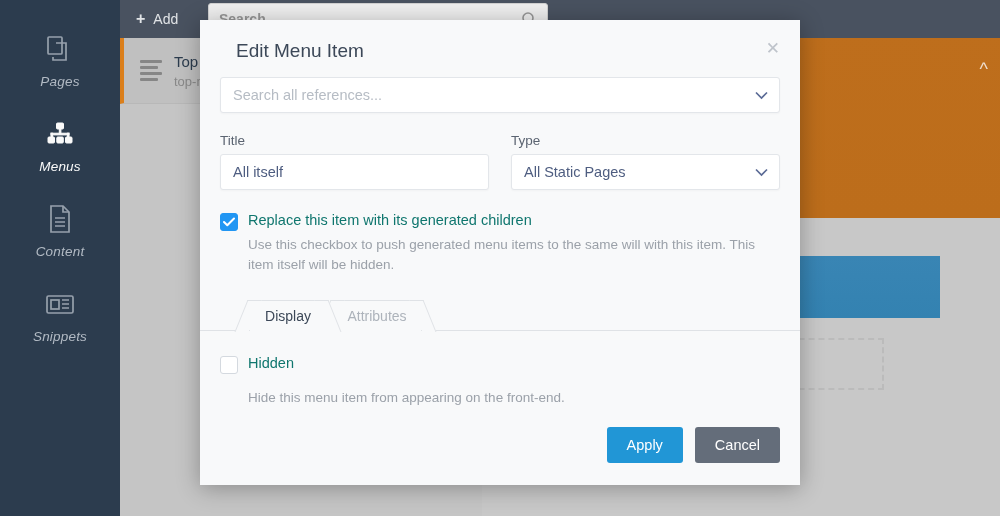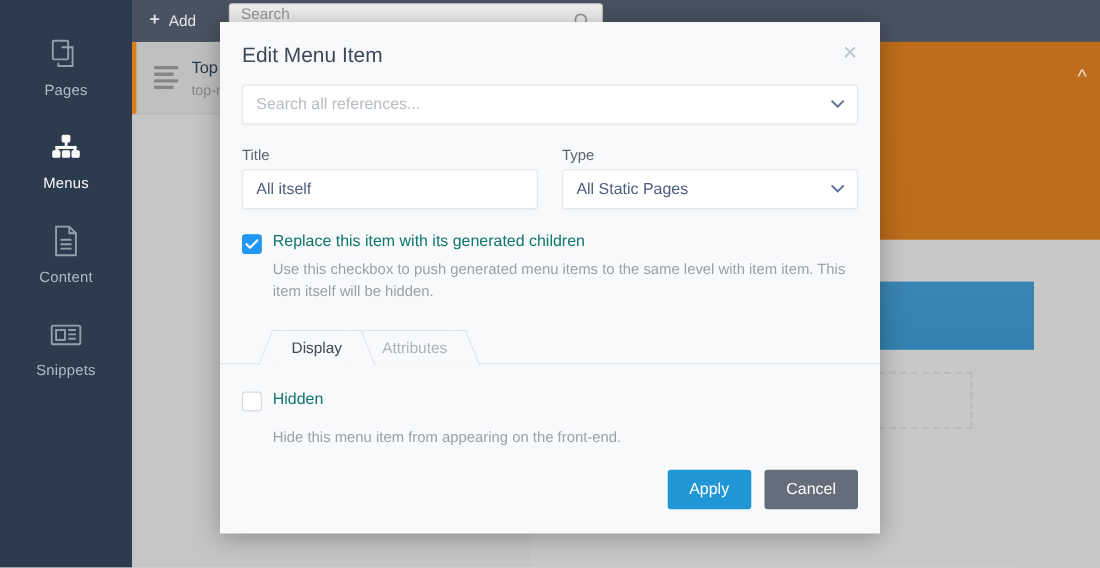--- a/index.html
+++ b/index.html
@@ -13,21 +13,21 @@
 
   
   .app-bg { position: absolute; inset: 0; display: flex; }
 
   
   .sidebar {
     width: 120px; height: 516px;
     background: #2d3e50;
     flex: 0 0 120px;
     padding-top: 18px;
-    display: flex; flex-direction: column; align-items: center;
+    display: flex; flex-direction: column; align-items: center; font-style: italic;
   }
   .nav-item {
     width: 120px; height: 85px;
     display: flex; flex-direction: column;
     align-items: center; justify-content: center;
     color: #9aa4b0;
     cursor: pointer;
   }
   .nav-item .nav-icon { width: 32px; height: 32px; display:block; }
   .nav-item .nav-icon svg { display:block; }
@@ -48,21 +48,21 @@
     color: #e6e9ec; font-size: 14px;
     padding: 0 16px; height: 38px;
     background: #4b5462;
     cursor: pointer;
   }
   .plus-ico { font-size: 16px; font-weight: bold; line-height: 1; }
   .search-wrap {
     position: absolute; left: 88px; top: 3px;
     width: 340px; height: 32px;
     background: #f4f4f4; border: 1px solid #d6d6d6; border-radius: 3px;
-    display: flex; padding: 0 10px;
+    display: flex; align-items: center; padding: 0 10px; font-weight: bold;
   }
   .search-wrap .ph { color: #9b9b9b; font-size: 14px; }
   .search-ico { position: absolute; right: 10px; top: 7px; color:#9b9b9b; }
 
   
   .list-panel {
     position: absolute; top: 38px; left: 0; width: 362px; bottom: 0;
     background: #c9c9c9;
   }
   .list-row {
@@ -122,21 +122,21 @@
   .modal {
     position: absolute;
     left: 200px; top: 20px;
     width: 600px; height: 465px;
     background: #f8f9fa;
     box-shadow: 0 3px 22px rgba(0,0,0,0.30);
     display: flex; flex-direction: column;
   }
   .modal-head {
     position: relative;
-    padding: 20px 26px 0 20px;
+    padding: 20px 26px 0 36px;
     height: 58px;
   }
   .modal-title { font-size: 19px; color: #3c4858; }
   .modal-close {
     position: absolute; right: 20px; top: 20px;
     font-size: 17px; color: #bfc4cb; cursor: pointer; line-height: 1;
   }
   .modal-body { padding: 0 20px; flex: 1 1 auto; position: relative; }
 
   .ref-field {
@@ -365,21 +365,21 @@
       </div>
 
       <div class="cbrow">
         <span class="cbox on">
           <svg width="12" height="10" viewBox="0 0 12 10" fill="none" stroke="#ffffff" stroke-width="2" stroke-linecap="round" stroke-linejoin="round">
             <path d="M1 5 L4.3 8.3 L11 1.5"></path>
           </svg>
         </span>
         <div class="cb-col">
           <span class="cb-main">Replace this item with its generated children</span>
-          <span class="cb-help">Use this checkbox to push generated menu items to the same level with item item. This item itself will be hidden.</span>
+          <span class="cb-help">Use this checkbox to push generated menu items to the same will with this item. This item itself will be hidden.</span>
         </div>
       </div>
 
       <div class="tabs-wrap">
         <div class="tabs-line"></div>
         <div class="tab tab-display">
           <i class="skew-l"></i>
           <i class="skew-r"></i>
           <span class="lbl">Display</span>
         </div>

